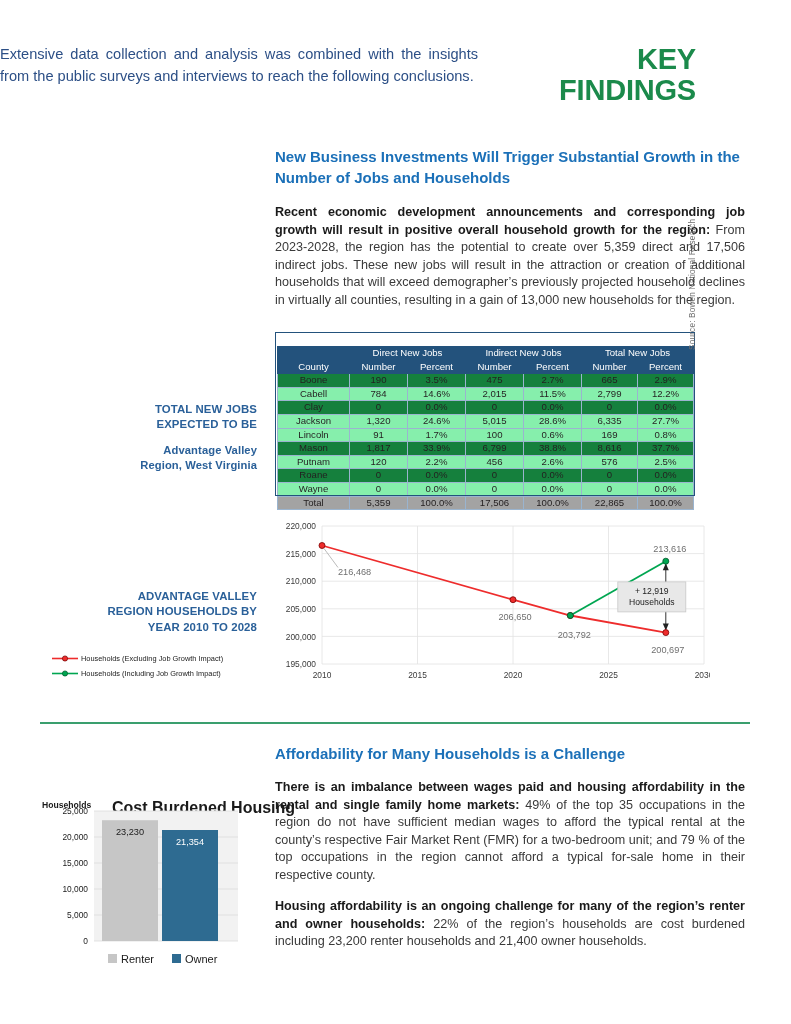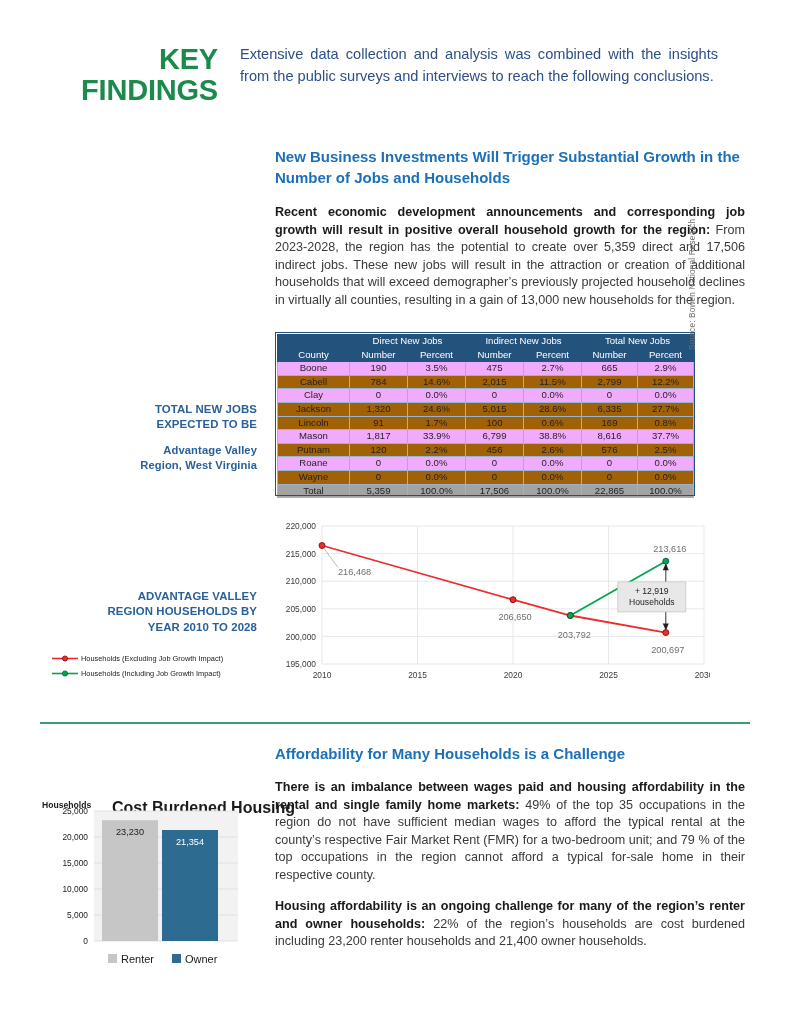--- a/index.html
+++ b/index.html
@@ -91,21 +91,21 @@
   }
   #caption-linechart {
     left: 35px; top: 589px; width: 222px;
     font-size: 11.4px; line-height: 15.4px;
     letter-spacing: 0.1px;
   }
 
   
   #jobs-table-wrap {
     position: absolute;
-    left: 277px; top: 334px;
+    left: 277px; top: 346px;
     width: 498px;
   }
   table.jobs {
     border-collapse: collapse;
     width: 416px;
     font-size: 9.6px;
     table-layout: fixed;
   }
   table.jobs th, table.jobs td {
     text-align: center;
@@ -115,22 +115,22 @@
     border: 0.6px solid #9ab4cf;
   }
   table.jobs thead th {
     background: #23527c;
     color: #ffffff;
     font-weight: normal;
     border: 0.6px solid #23527c;
   }
   table.jobs thead tr.grp th.sep-left { border-left: 1.2px solid #ffffff; }
   table.jobs thead tr.grp th.blank { border-color: #23527c; }
-  table.jobs tbody tr.odd td { background: #f0abfc; }
-  table.jobs tbody tr.even td { background: #a16207; }
+  table.jobs tbody tr.odd td { background: #15803d; }
+  table.jobs tbody tr.even td { background: #86efac; }
   table.jobs tbody tr.total td { background: #a3a3a3; }
   table.jobs td.county, table.jobs th.county { text-align: center; }
   table.jobs .divcol { border-left: 1.2px solid #3b3b3b; }
   #table-outer-border {
     position: absolute;
     left: 275px; top: 332px;
     width: 420px; height: 164px;
     border: 1.4px solid #23527c;
     box-sizing: border-box;
     pointer-events: none;
@@ -196,25 +196,25 @@
     font-size: 16px;
     font-weight: bold;
     color: #1a1a1a;
   }
   #barchart svg { display: block; }
 </style>
 </head>
 <body>
 
 <div id="header-block">
+  <div id="intro-paragraph">Extensive data collection and analysis was combined with the insights from the public surveys and interviews to reach the following conclusions.</div>
   <div id="key-findings-title">
     <div>KEY</div>
     <div>FINDINGS</div>
   </div>
-  <div id="intro-paragraph">Extensive data collection and analysis was combined with the insights from the public surveys and interviews to reach the following conclusions.</div>
 </div>
 
 <div class="section-heading" id="heading-growth">New Business Investments Will Trigger Substantial Growth in the Number of Jobs and Households</div>
 
 <div class="body-para" id="para-growth"><b>Recent economic development announcements and corresponding job growth will result in positive overall household growth for the region:</b><span> From 2023-2028, the region has the potential to create over 5,359 direct and 17,506 indirect jobs. These new jobs will result in the attraction or creation of additional households that will exceed demographer’s previously projected household declines in virtually all counties, resulting in a gain of 13,000 new households for the region.</span></div>
 
 <div class="left-caption" id="caption-table">
   <div>TOTAL NEW JOBS</div>
   <div>EXPECTED TO BE</div>
   <span class="sub">

